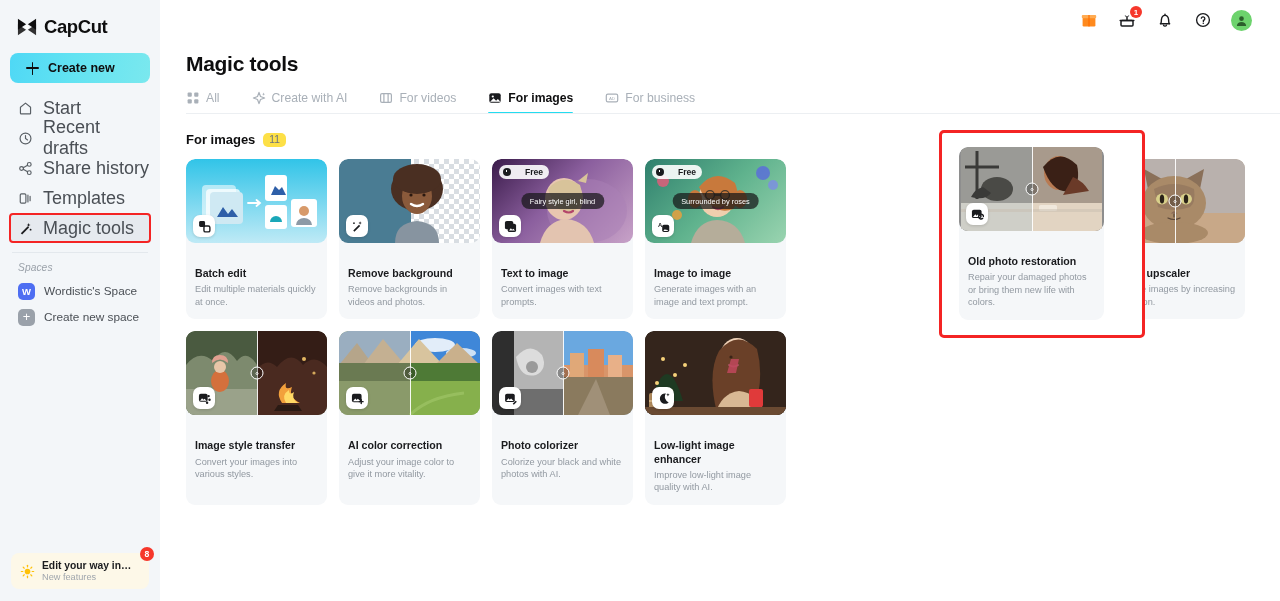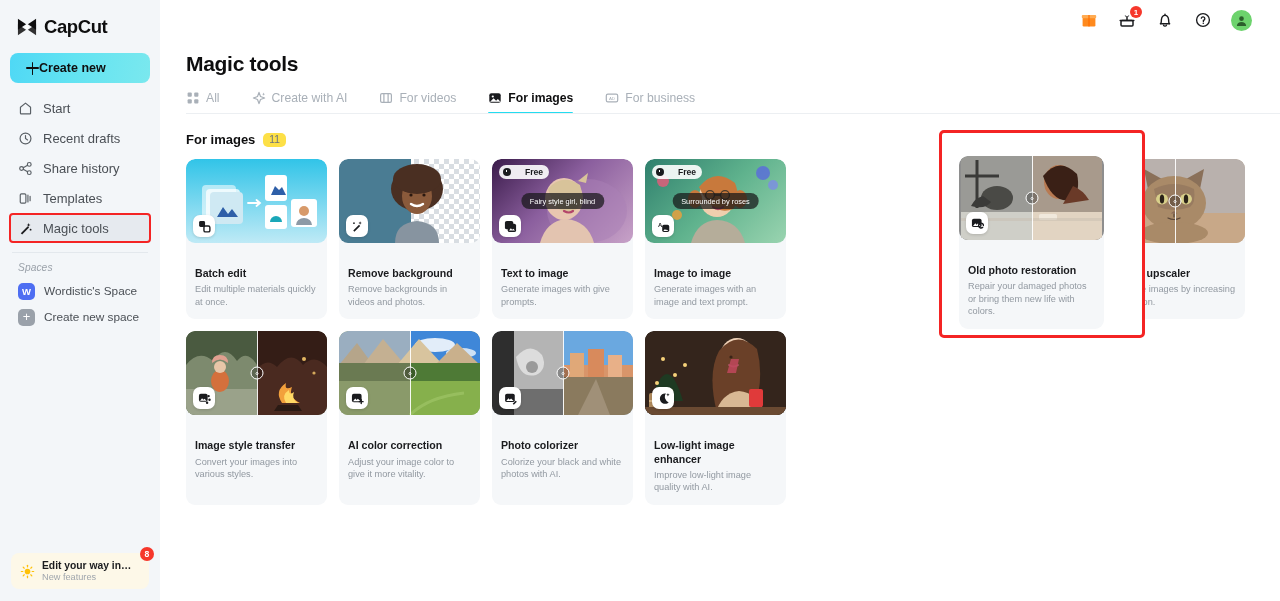--- a/index.html
+++ b/index.html
@@ -20,36 +20,36 @@
     flex: 0 0 160px;
   }
   .brand { display: flex; align-items: center; gap: 6px; padding: 10px 0 0 16px; height: 44px; }
   .brand-logo { width: 22px; height: 20px; display: block; }
   .brand-name { font-size: 18.5px; font-weight: 700; letter-spacing: -0.4px; color: #0e0e0f; }
 
   .create-new {
     margin: 9px 10px 0 10px;
     height: 30px; border-radius: 8px;
     background: linear-gradient(100deg,#4fd8f5 0%, #62e3f2 45%, #7ae8ee 100%);
-    display: flex; align-items: center; 
+    display: flex; align-items: center; gap: 9px;
     padding-left: 16px; cursor: pointer; border: none;
   }
   .create-new .plus { position: relative; width: 13px; height: 13px; flex: 0 0 13px; }
   .create-new .plus:before, .create-new .plus:after {
     content: ""; position: absolute; background: #0e0e0f; border-radius: 1px;
   }
   .create-new .plus:before { left: 0; top: 5.6px; width: 13px; height: 1.9px; }
   .create-new .plus:after { top: 0; left: 5.6px; height: 13px; width: 1.9px; }
   .create-new-label { font-size: 12.5px; font-weight: 700; color: #0e0e0f; }
 
   .nav { margin-top: 11px; padding: 0 10px; }
   .nav-item {
     height: 28px; display: flex; align-items: center; gap: 10px;
     padding-left: 8px; border-radius: 7px; cursor: pointer;
-    color: #4a4f55; font-size: 13px; position: relative; margin-bottom: 2px;
+    color: #4a4f55; font-size: 18px; position: relative; margin-bottom: 2px;
   }
   .nav-item .ico { width: 15px; height: 15px; flex: 0 0 15px; display: block; }
   .nav-item.active { background: #e6eaef; }
   .nav-item.outlined { outline: 2px solid #f42424; outline-offset: -1px; border-radius: 3px; }
 
   .spaces-divider { margin: 10px 12px 0 12px; height: 1px; background: #e3e8ed; }
   .spaces-label { font-size: 10.2px; color: #9aa1a9; padding: 9px 0 5px 18px; letter-spacing: 0.1px; font-style: italic; }
   .space-item { height: 26px; display: flex; align-items: center; gap: 9px; padding-left: 8px;
                 border-radius: 7px; cursor: pointer; color: #4a4f55; font-size: 11.8px; margin: 0 10px; }
   .space-avatar { width: 17px; height: 17px; border-radius: 5px; background: #4e6ef2;
@@ -137,21 +137,21 @@
                   background: rgba(255,255,255,.92); }
   .divider-knob { position: absolute; left: 50%; top: 50%; transform: translate(-50%,-50%);
                   width: 13px; height: 13px; border-radius: 50%; border: 1.2px solid #fff;
                   background: rgba(0,0,0,.25); display: flex; align-items: center;
                   justify-content: center; }
   .divider-knob:before { content: "‹›"; color: #fff; font-size: 7px; line-height: 1; letter-spacing: -1px; }
 
   .highlight-box { position: absolute; left: 779px; top: 130px; width: 206px; height: 208px;
                    border: 3.5px solid #f42424; border-radius: 5px; background: #fff;
                    z-index: 5; pointer-events: none; }
-  .highlight-card { position: absolute; left: 799px; top: 156px; width: 145px; z-index: 6; }
+  .highlight-card { position: absolute; left: 799px; top: 147px; width: 145px; z-index: 6; }
   .checker { background-image:
       linear-gradient(45deg,#d8dde2 25%,transparent 25%,transparent 75%,#d8dde2 75%),
       linear-gradient(45deg,#d8dde2 25%,transparent 25%,transparent 75%,#d8dde2 75%);
       background-size: 10px 10px; background-position: 0 0, 5px 5px; background-color: #fff; }
 </style>
 </head>
 <body>
 
 <div class="app">
 
@@ -429,21 +429,21 @@
           <div class="tool-chip">
             <svg viewBox="0 0 14 14">
                 <rect x="1" y="1" width="9" height="9" rx="2" fill="#1a1b1e"></rect>
                 <rect x="4" y="4" width="9" height="9" rx="2" fill="#1a1b1e"></rect>
                 <path d="M5.4 11.4 L7.4 9 L8.8 10.6 L10 9.4 L11.8 11.4 Z" fill="#fff"></path>
               </svg>
           </div>
         </div>
         <div class="card-body">
           <div class="card-title">Text to image</div>
-          <div class="card-desc">Generate images with give prompts.</div>
+          <div class="card-desc">Convert images with text prompts.</div>
         </div>
       </div>
 
       <div class="card">
         <div class="card-media" style="background:linear-gradient(135deg,#2f7f6d,#5fb28d 50%,#9ad4b0);">
           <svg viewBox="0 0 141 84" style="position:absolute;inset:0;width:100%;height:100%">
             <circle cx="18" cy="22" r="6" fill="#e85a7a" opacity=".8"></circle>
             <circle cx="32" cy="56" r="5" fill="#f0a03a" opacity=".8"></circle>
             <circle cx="12" cy="62" r="4.5" fill="#e85a7a" opacity=".7"></circle>
             <circle cx="118" cy="14" r="7" fill="#5a6fd8" opacity=".85"></circle>

